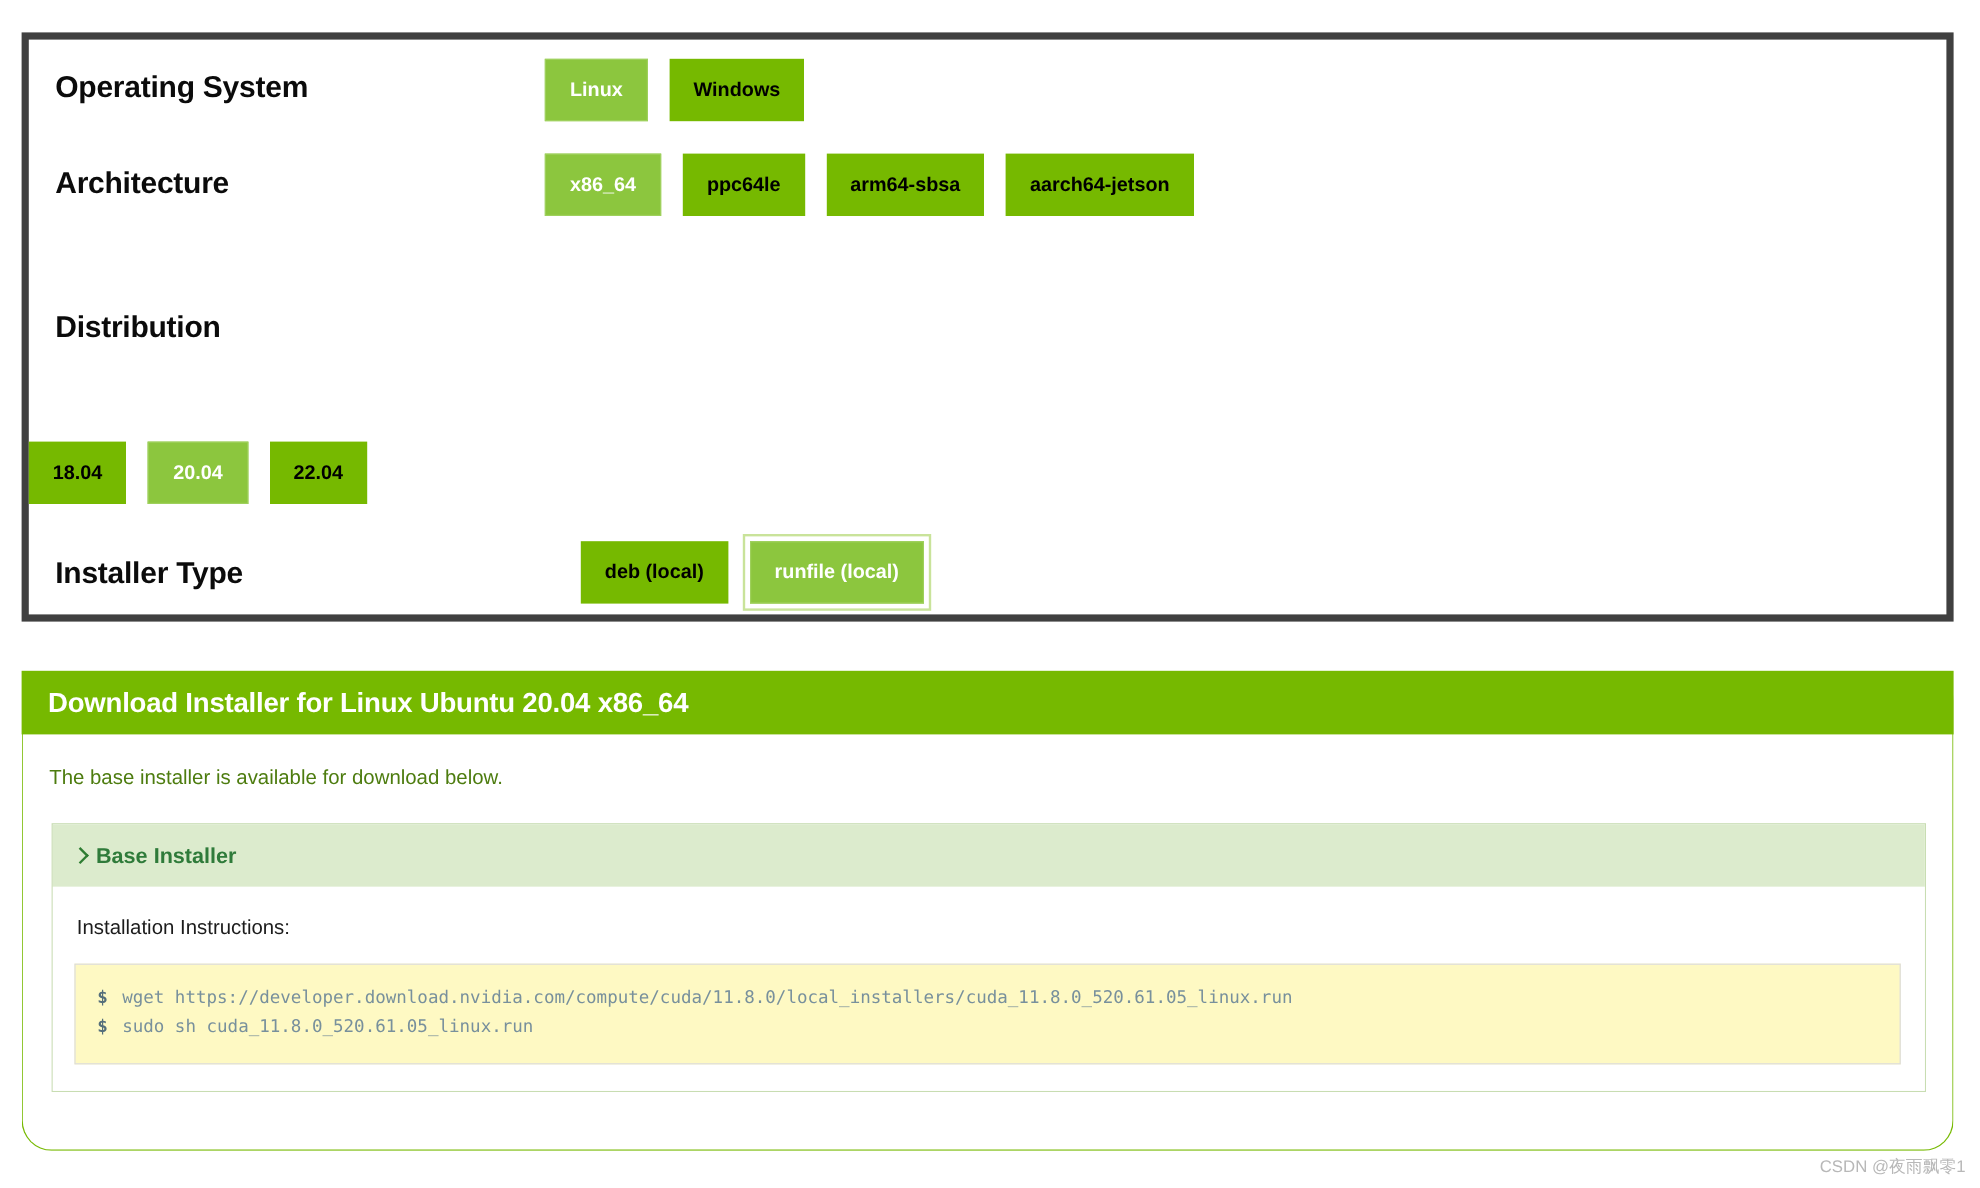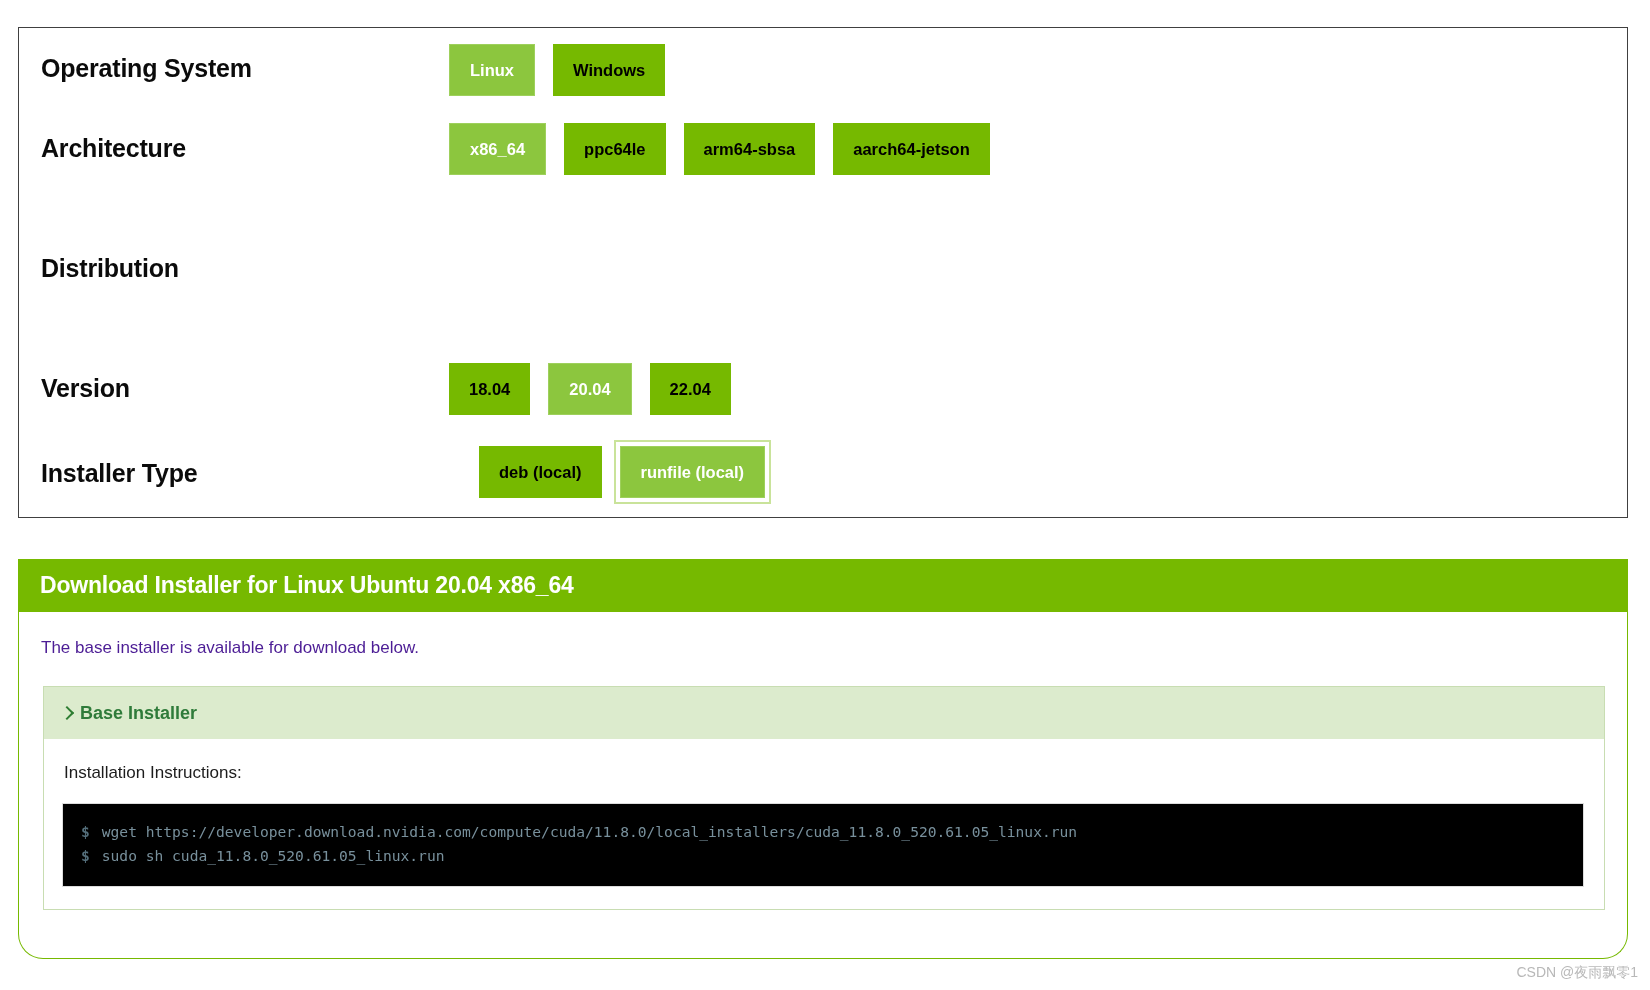--- a/index.html
+++ b/index.html
@@ -16,21 +16,21 @@
     position: relative;
   }
 
   
   .selector-panel {
     position: absolute;
     left: 18px;
     top: 27px;
     width: 1610px;
     height: 491px;
-    border: 1px solid #404040;
+    border: 6px solid #404040;
     box-sizing: border-box;
     background: #ffffff;
   }
 
   .sel-row {
     display: flex;
     align-items: flex-start;
     width: 100%;
   }
 
@@ -131,21 +131,21 @@
     align-items: center;
     padding-left: 22px;
     box-sizing: border-box;
     margin-left: -1px;
     margin-right: -1px;
     width: calc(100% + 2px);
   }
 
   .download-sub {
     font-size: 17px;
-    color: #4c1d95;
+    color: #4d7c0f;
     padding: 26px 0 0 22px;
   }
 
   .installer-box {
     margin: 28px 22px 0 24px;
     border: 1px solid #c8ddb2;
     box-sizing: border-box;
   }
 
   .installer-head {
@@ -190,21 +190,21 @@
   }
 
   .instructions-label {
     font-size: 17px;
     color: #1c1c1c;
     padding-left: 2px;
   }
 
   .code-block {
     margin-top: 20px;
-    background: #000000;
+    background: #fef9c3;
     border: 1px solid #dcdcdc;
     box-sizing: border-box;
     padding: 16px 18px 18px 18px;
     min-height: 78px;
   }
 
   .code-line {
     font-family: "DejaVu Sans Mono", monospace;
     font-size: 14.6px;
     line-height: 24px;
@@ -249,21 +249,20 @@
       <button class="opt-btn">arm64-sbsa</button>
       <button class="opt-btn">aarch64-jetson</button>
     </div>
   </div>
 
   <div class="sel-row row-dist">
     <div class="sel-label">Distribution</div>
   </div>
 
   <div class="sel-row row-ver">
-    <div class="sel-label">Version</div>
     <div class="sel-options">
       <button class="opt-btn">18.04</button>
       <button class="opt-btn selected">20.04</button>
       <button class="opt-btn">22.04</button>
     </div>
   </div>
 
   <div class="sel-row row-inst">
     <div class="sel-label">Installer Type</div>
     <div class="sel-options">

